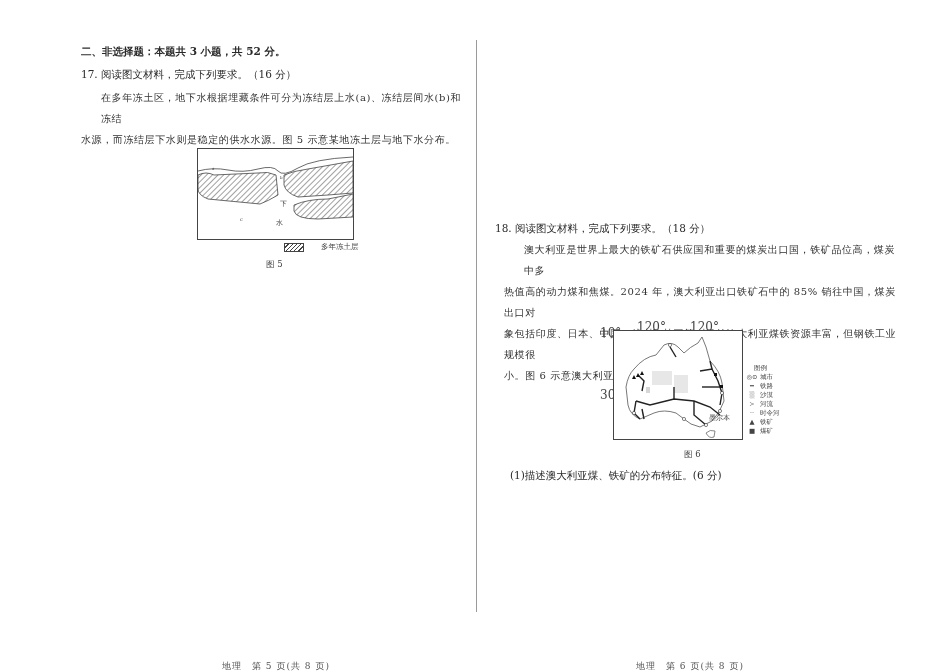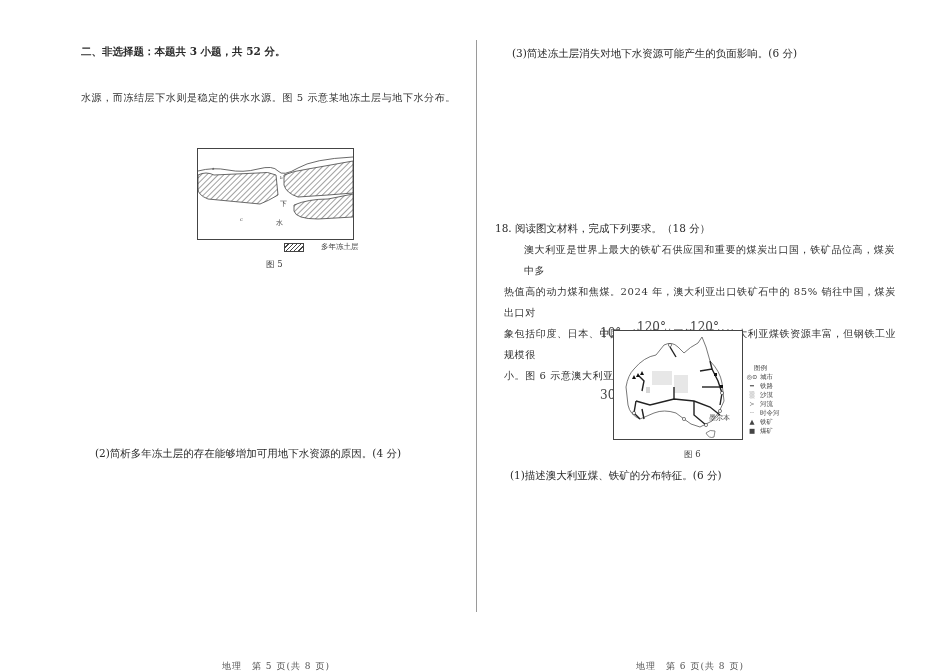--- a/index.html
+++ b/index.html
@@ -44,22 +44,24 @@
   .tick { position: absolute; font-size: 12px; color: #444; }
   .legend6 { position: absolute; left: 746px; top: 364px; font-size: 6.5px; line-height: 9px; color: #444; }
   .legend6 .row { display: flex; align-items: center; gap: 2px; white-space: nowrap; }
   .legend6 .sym { display: inline-block; width: 12px; text-align: center; }
 </style>
 </head>
 <body>
 
 <div class="page page-left">
   <div class="t bold" style="left:81px; top:44px;">二、非选择题：本题共 3 小题，共 52 分。</div>
+  <div class="t" style="left:81px; top:67px;">17. 阅读图文材料，完成下列要求。（16 分）</div>
 
   <div class="para" style="left:81px; top:87px; width:390px;">
+    <div style="padding-left:20px;">在多年冻土区，地下水根据埋藏条件可分为冻结层上水(a)、冻结层间水(b)和冻结</div>
     <div>水源，而冻结层下水则是稳定的供水水源。图 5 示意某地冻土层与地下水分布。</div>
   </div>
 
   <div class="fig5">
     <svg viewBox="0 0 155 90" preserveAspectRatio="none">
       <defs>
         <pattern id="hatch" patternUnits="userSpaceOnUse" width="4" height="4" patternTransform="rotate(45)">
           <line x1="0" y1="0" x2="0" y2="4" stroke="#444" stroke-width="1"></line>
         </pattern>
       </defs>
@@ -73,29 +75,27 @@
       <text x="82" y="57" font-size="7" fill="#444">下</text>
       <text x="78" y="76" font-size="7" fill="#444">水</text>
     </svg>
   </div>
   <div class="legend5">
     <span class="swatch"></span>
     <span>多年冻土层</span>
   </div>
   <div class="caption" style="left:266px; top:259px;">图 5</div>
 
-  <div class="t" style="left:95px; top:446px;">(2)简析多年冻土层的存在能够增加可用地下水资源的原因。(4 分)</div>
 
   <div class="footer" style="left:222px;">地理　第 5 页(共 8 页)</div>
 </div>
 
 <div class="divider"></div>
 
 <div class="page page-right">
-  <div class="t" style="left:35px; top:46px;">(3)简述冻土层消失对地下水资源可能产生的负面影响。(6 分)</div>
 
   <div class="t" style="left:18px; top:221px;">18. 阅读图文材料，完成下列要求。（18 分）</div>
 
   <div class="para" style="left:27px; top:239px; width:400px;">
     <div style="padding-left:20px;">澳大利亚是世界上最大的铁矿石供应国和重要的煤炭出口国，铁矿品位高，煤炭中多</div>
     <div>热值高的动力煤和焦煤。2024 年，澳大利亚出口铁矿石中的 85% 销往中国，煤炭出口对</div>
     <div>象包括印度、日本、中国、越南和韩国等。虽然澳大利亚煤铁资源丰富，但钢铁工业规模很</div>
     <div>小。图 6 示意澳大利亚煤、铁矿分布状况。</div>
   </div>
 </div>

